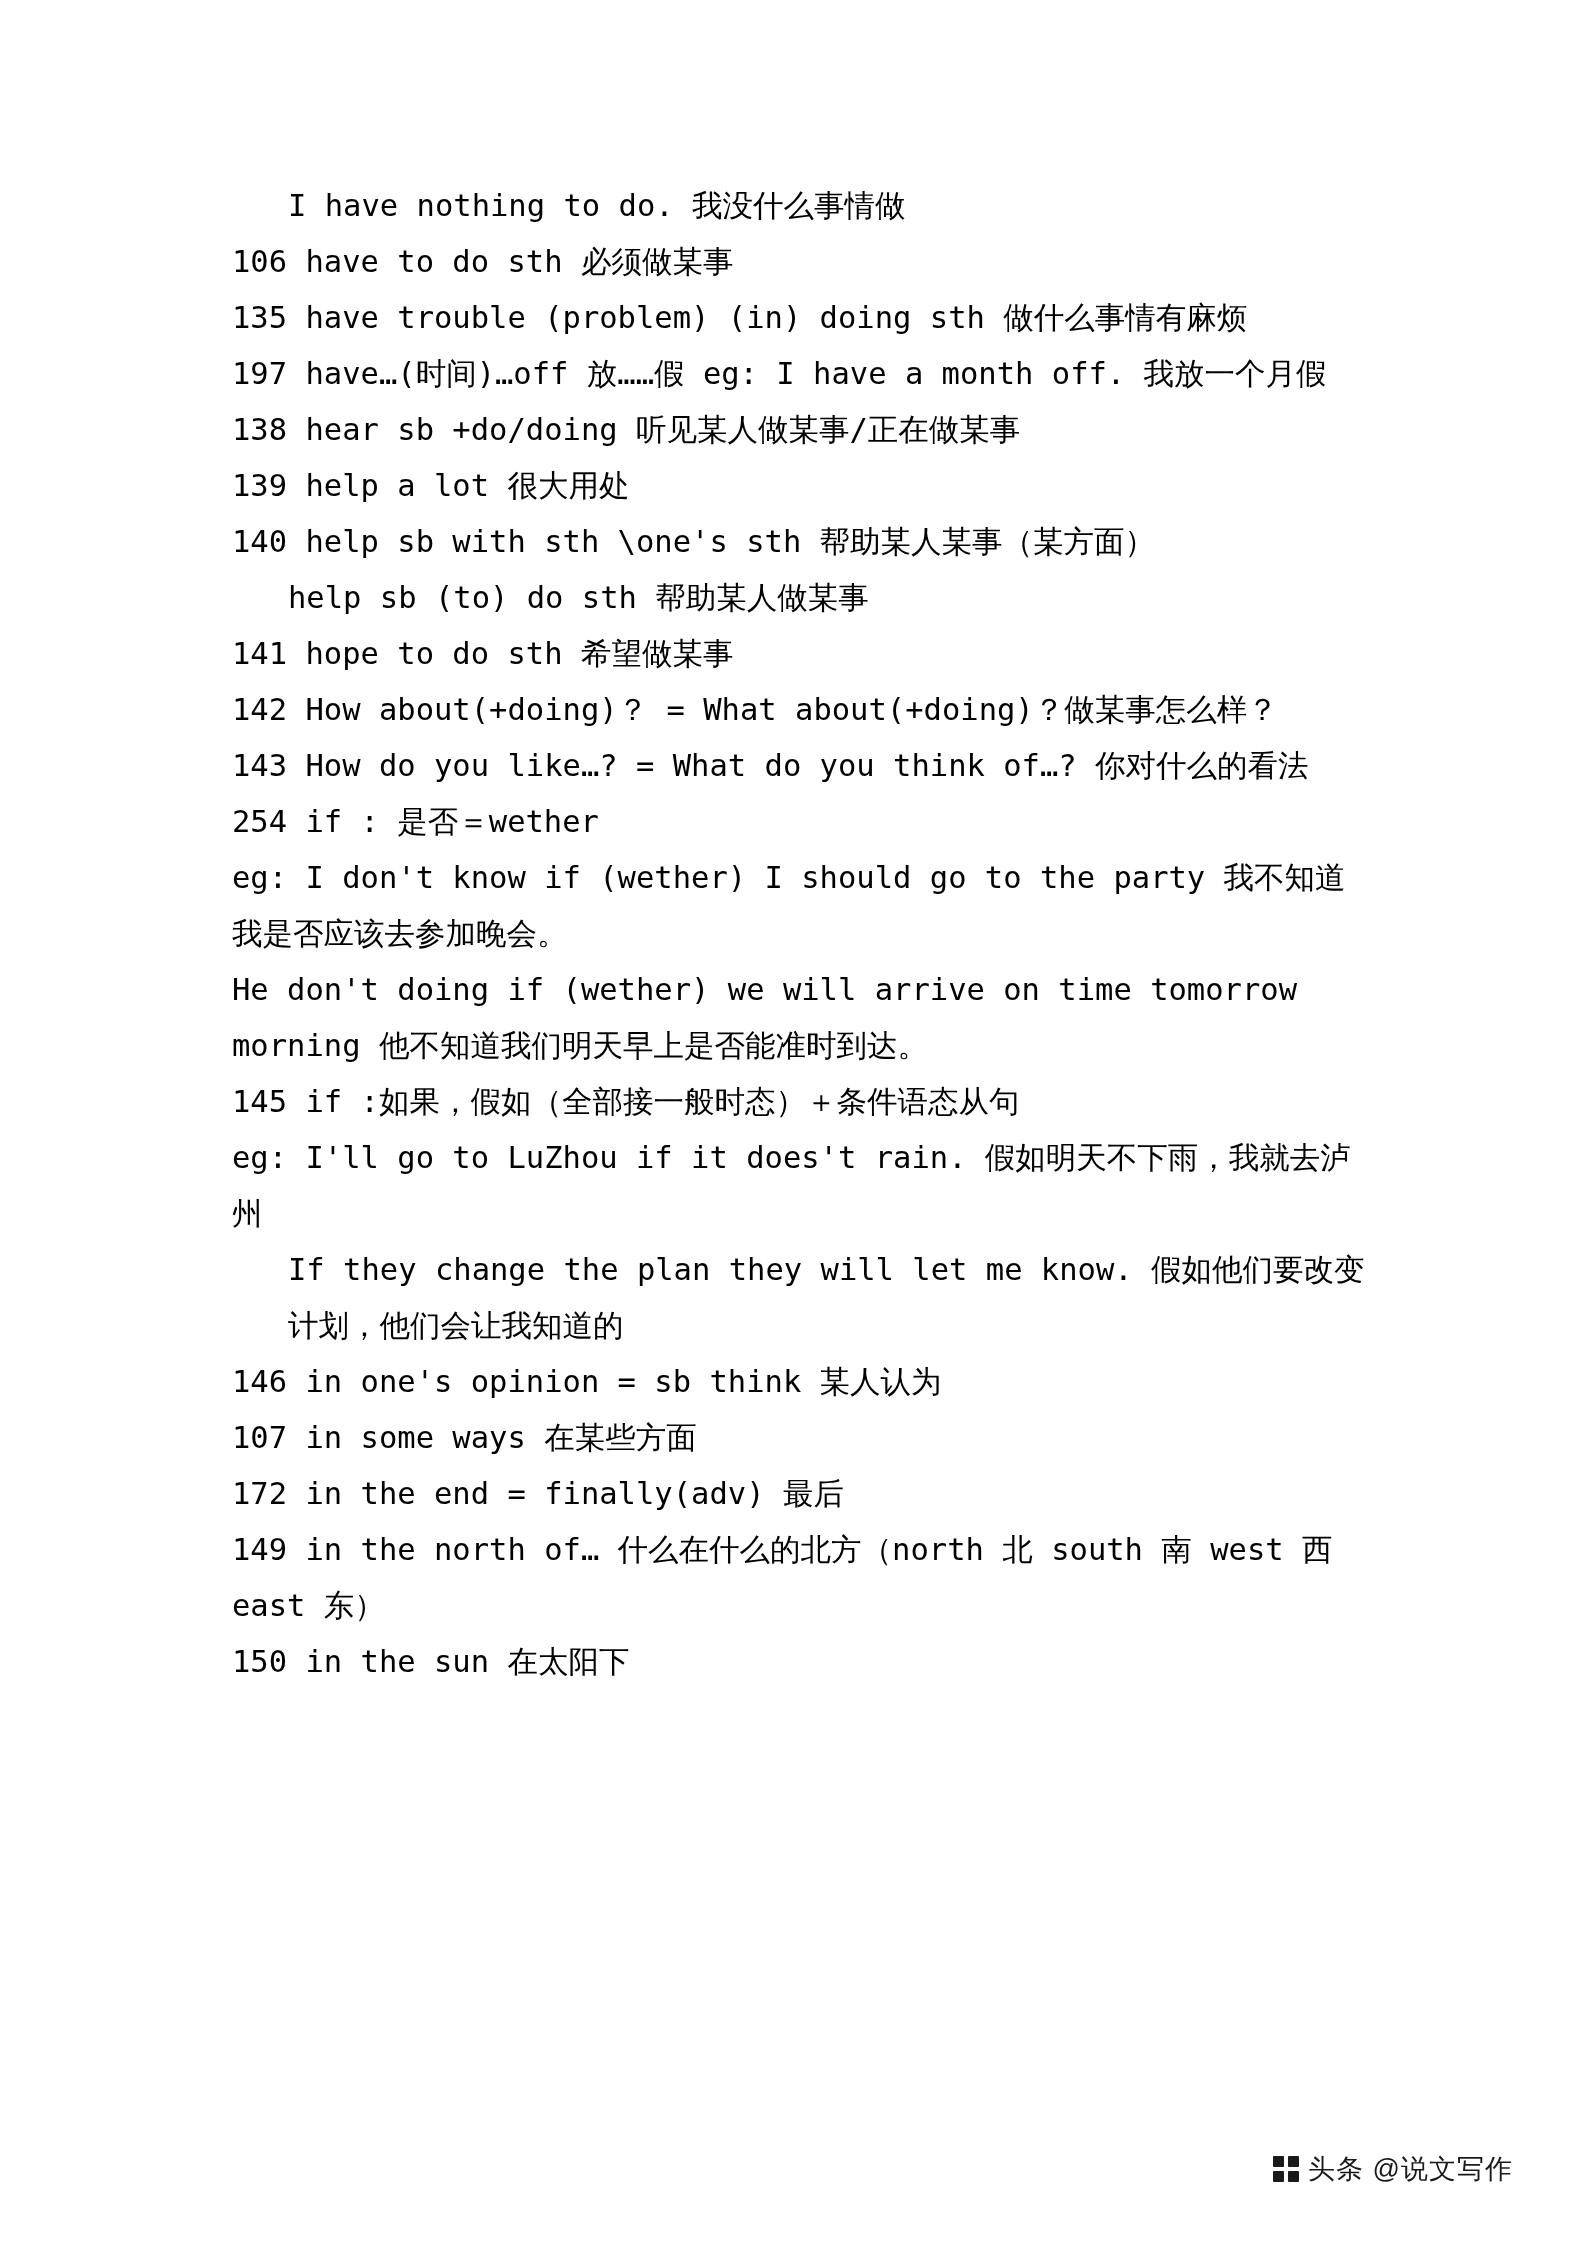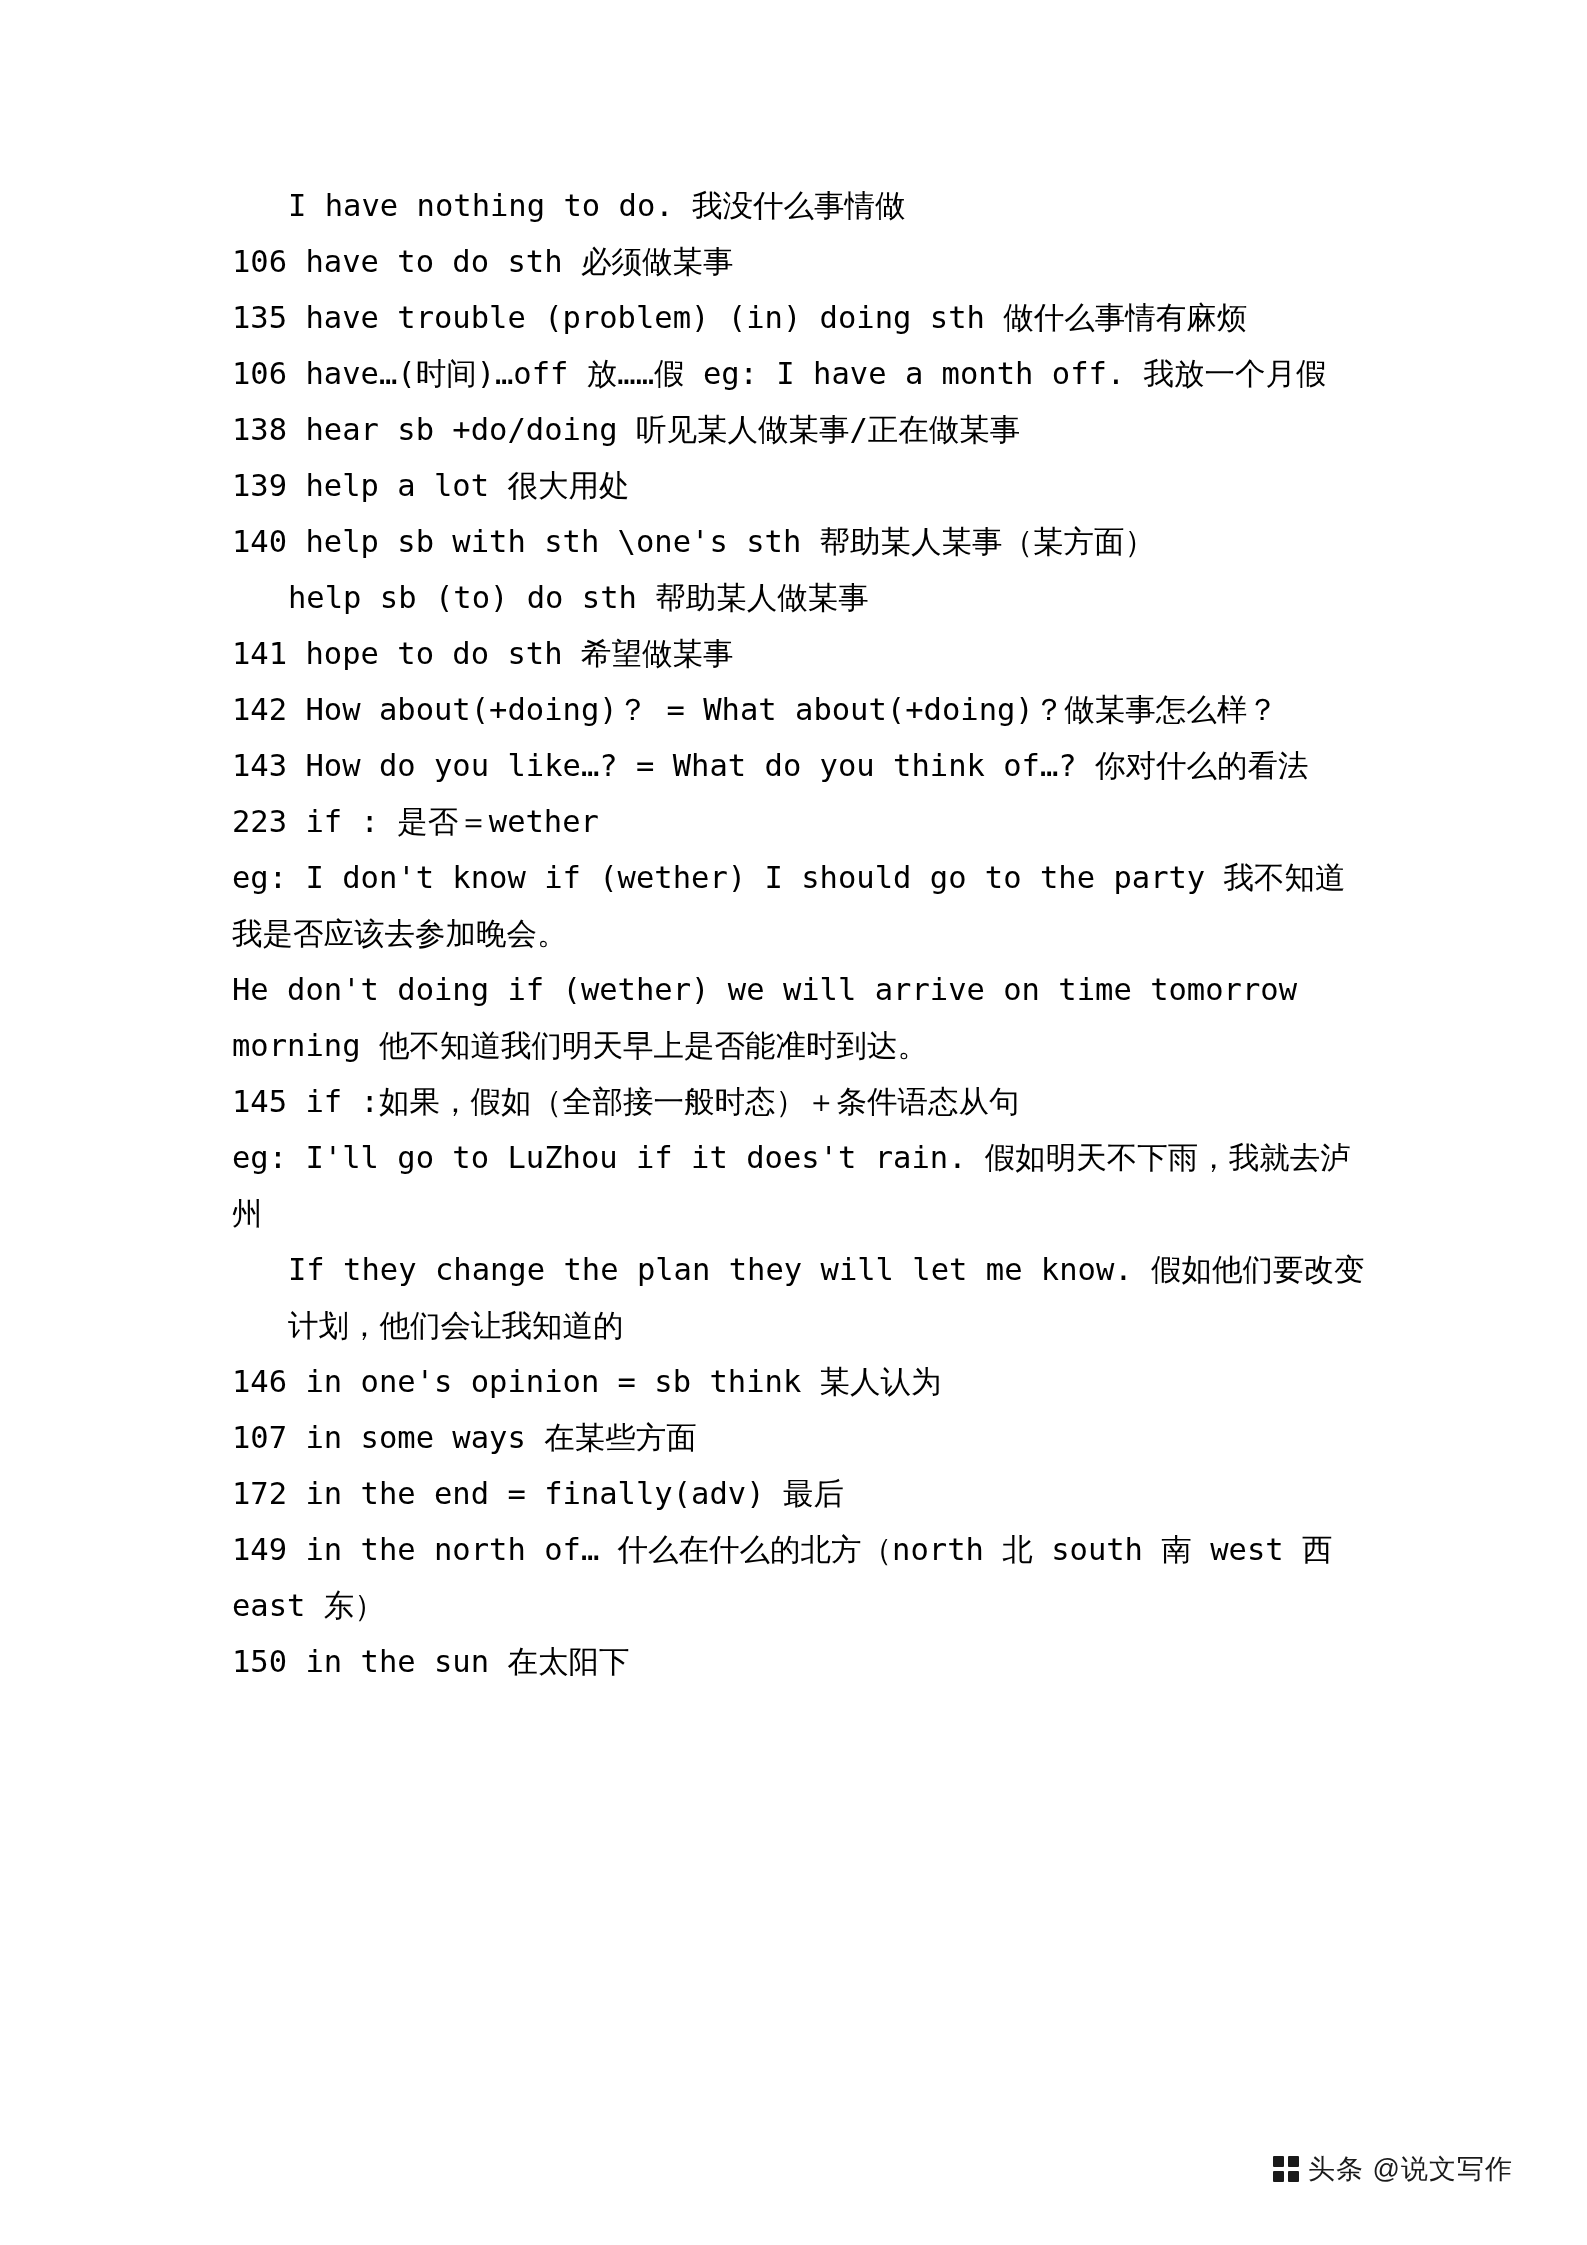--- a/index.html
+++ b/index.html
@@ -70,29 +70,29 @@
   .wm-logo span:nth-child(4) { left: 15px; top: 15px; width: 11px; height: 11px; }
 </style>
 </head>
 <body>
 
 <div class="page">
   <div class="content">
     <div class="line indent">I have nothing to do. 我没什么事情做</div>
     <div class="line">106 have to do sth 必须做某事</div>
     <div class="line">135 have trouble (problem) (in) doing sth 做什么事情有麻烦</div>
-    <div class="line">106 have…(时间)…off 放……假 eg: I have a month off. 我放一个月假</div>
+    <div class="line">197 have…(时间)…off 放……假 eg: I have a month off. 我放一个月假</div>
     <div class="line">138 hear sb +do/doing 听见某人做某事/正在做某事</div>
     <div class="line">139 help a lot 很大用处</div>
     <div class="line">140 help sb with sth \one's sth 帮助某人某事（某方面）</div>
     <div class="line indent">help sb (to) do sth 帮助某人做某事</div>
     <div class="line">141 hope to do sth 希望做某事</div>
     <div class="line">142 How about(+doing)？ = What about(+doing)？做某事怎么样？</div>
     <div class="line">143 How do you like…? = What do you think of…? 你对什么的看法</div>
-    <div class="line">223 if : 是否＝wether</div>
+    <div class="line">254 if : 是否＝wether</div>
     <div class="line">eg: I don't know if (wether) I should go to the party 我不知道我是否应该去参加晚会。</div>
     <div class="line">He don't doing if (wether) we will arrive on time tomorrow morning 他不知道我们明天早上是否能准时到达。</div>
     <div class="line">145 if :如果，假如（全部接一般时态）＋条件语态从句</div>
     <div class="line">eg: I'll go to LuZhou if it does't rain. 假如明天不下雨，我就去泸州</div>
     <div class="line indent">If they change the plan they will let me know. 假如他们要改变计划，他们会让我知道的</div>
     <div class="line">146 in one's opinion = sb think 某人认为</div>
     <div class="line">107 in some ways 在某些方面</div>
     <div class="line">172 in the end = finally(adv) 最后</div>
     <div class="line">149 in the north of… 什么在什么的北方（north 北 south 南 west 西 east 东）</div>
     <div class="line">150 in the sun 在太阳下</div>

